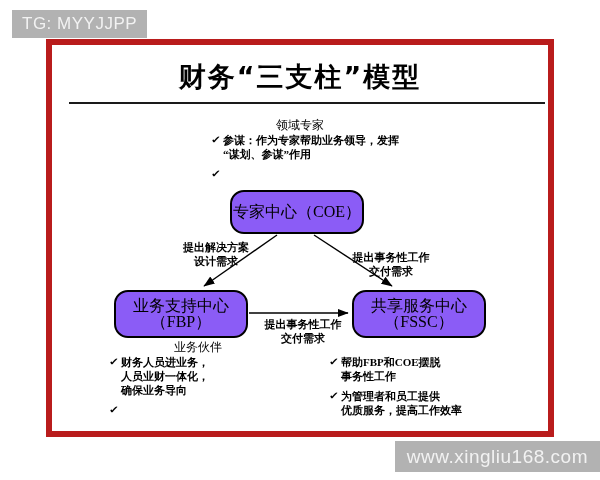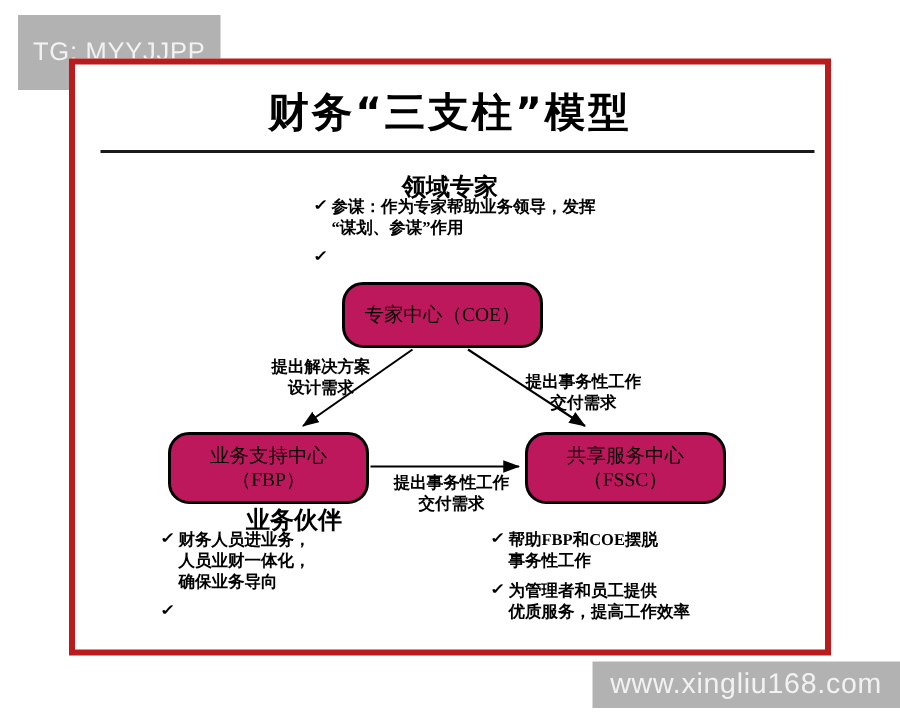--- a/index.html
+++ b/index.html
@@ -25,40 +25,40 @@
     font-weight: 400;
     letter-spacing: 0.5px;
     display: flex;
     align-items: center;
     white-space: nowrap;
   }
   #wm-tg {
     left: 12px;
     top: 10px;
     height: 26px;
-    padding: 12px 10px;
+    padding: 1px 10px;
     font-size: 17px;
   }
   #wm-site {
     right: 0px;
     bottom: 8px;
     height: 31px;
     padding: 0 12px;
     font-size: 19px;
     margin-left: 44px;
   }
 
   
   #slide-frame {
     position: absolute;
     left: 46px;
     top: 39px;
     width: 508px;
     height: 398px;
-    border: 4px solid #b91c1c;
+    border: 6px solid #b91c1c;
     background: #ffffff;
     box-sizing: border-box;
   }
 
   #slide-title {
     position: absolute;
     left: 0;
     top: 14px;
     width: 100%;
     text-align: center;
@@ -74,22 +74,22 @@
     left: 17px;
     top: 57px;
     width: 476px;
     height: 2px;
     background: #1a1a1a;
   }
 
   
   .block-head {
     position: absolute;
-    font-weight: bold;
-    font-size: 16px;
+    font-weight: normal;
+    font-size: 12px;
     color: #000;
     white-space: nowrap;
   }
   .bullet-list {
     position: absolute;
     font-size: 11px;
     line-height: 14px;
     font-weight: bold;
     color: #000;
   }
@@ -119,26 +119,26 @@
 
   
   #fssc-head { left: 290px; top: 294px; width: 180px; text-align: center; }
   #fssc-list { left: 278px; top: 310px; width: 215px; }
 
   
   .node {
     position: absolute;
     border: 2px solid #000;
     border-radius: 14px;
-    background: #be185d;
+    background: #8b5cf6;
     display: flex;
     flex-direction: column;
     align-items: center;
     justify-content: center;
-    font-size: 13px;
+    font-size: 16px;
     line-height: 16px;
     color: #000;
     text-align: center;
     box-sizing: border-box;
     z-index: 3;
   }
   #node-coe  { left: 178px; top: 145px; width: 134px; height: 44px; }
   #node-fbp  { left: 62px;  top: 245px; width: 134px; height: 48px; }
   #node-fssc { left: 300px; top: 245px; width: 134px; height: 48px; }
 

